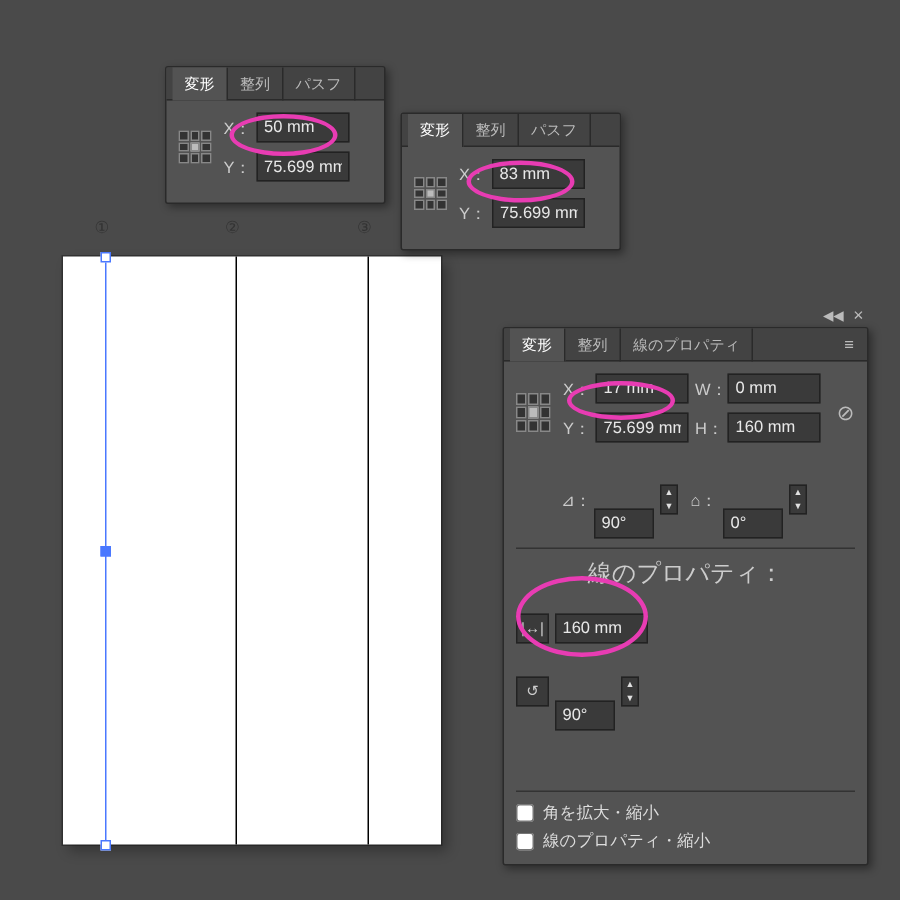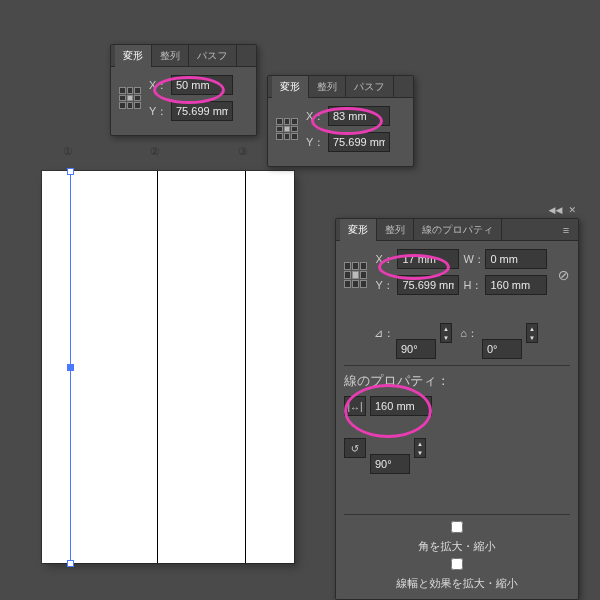--- a/index.html
+++ b/index.html
@@ -120,22 +120,22 @@
   .linkicon {
     width: 14px; height: 28px;
     color: #bbb;
     display: flex;
     align-items: center;
     justify-content: center;
     font-size: 14px;
     margin-left: 6px;
   }
   .sep { height: 1px; background: #333; margin: 6px 0; }
-  .subhead { color: #ccc; font-size: 13px; margin-bottom: 6px; }
-  .chk { display: flex; align-items: center; gap: 6px; margin-top: 4px; font-size: 11px; color: #ddd; flex-direction: column;}
+  .subhead { color: #ccc; font-size: 16px; margin-bottom: 16px; text-align: center; }
+  .chk { display: flex; align-items: center; gap: 6px; margin-top: 4px; font-size: 11px; color: #ddd;}
   .chk input { width: 12px; height: 12px; }
   .highlight {
     position: absolute;
     border: 3px solid #e83cb3;
     border-radius: 50%;
     pointer-events: none;
   }
   .iconbox {
     width: 22px; height: 20px;
     background: #3a3a3a;
@@ -304,21 +304,21 @@
           <span>▼</span>
         </div>
     </div>
     <div class="sep" style="margin-top:40px"></div>
     <label class="chk">
       <input type="checkbox" style="">
       <span>角を拡大・縮小</span>
     </label>
     <label class="chk">
       <input type="checkbox" style="">
-      <span>線幅と効果を拡大・縮小</span>
+      <span>線のプロパティ・縮小</span>
     </label>
   </div>
 </div>
 
 <div class="highlight" style="left:153px; top:76px; width:72px; height:28px"></div>
 <div class="highlight" style="left:311px; top:107px; width:72px; height:28px"></div>
 <div class="highlight" style="left:378px; top:254px; width:72px; height:26px"></div>
 <div class="highlight" style="left:344px; top:384px; width:88px; height:54px"></div>
 
 </body></html>

